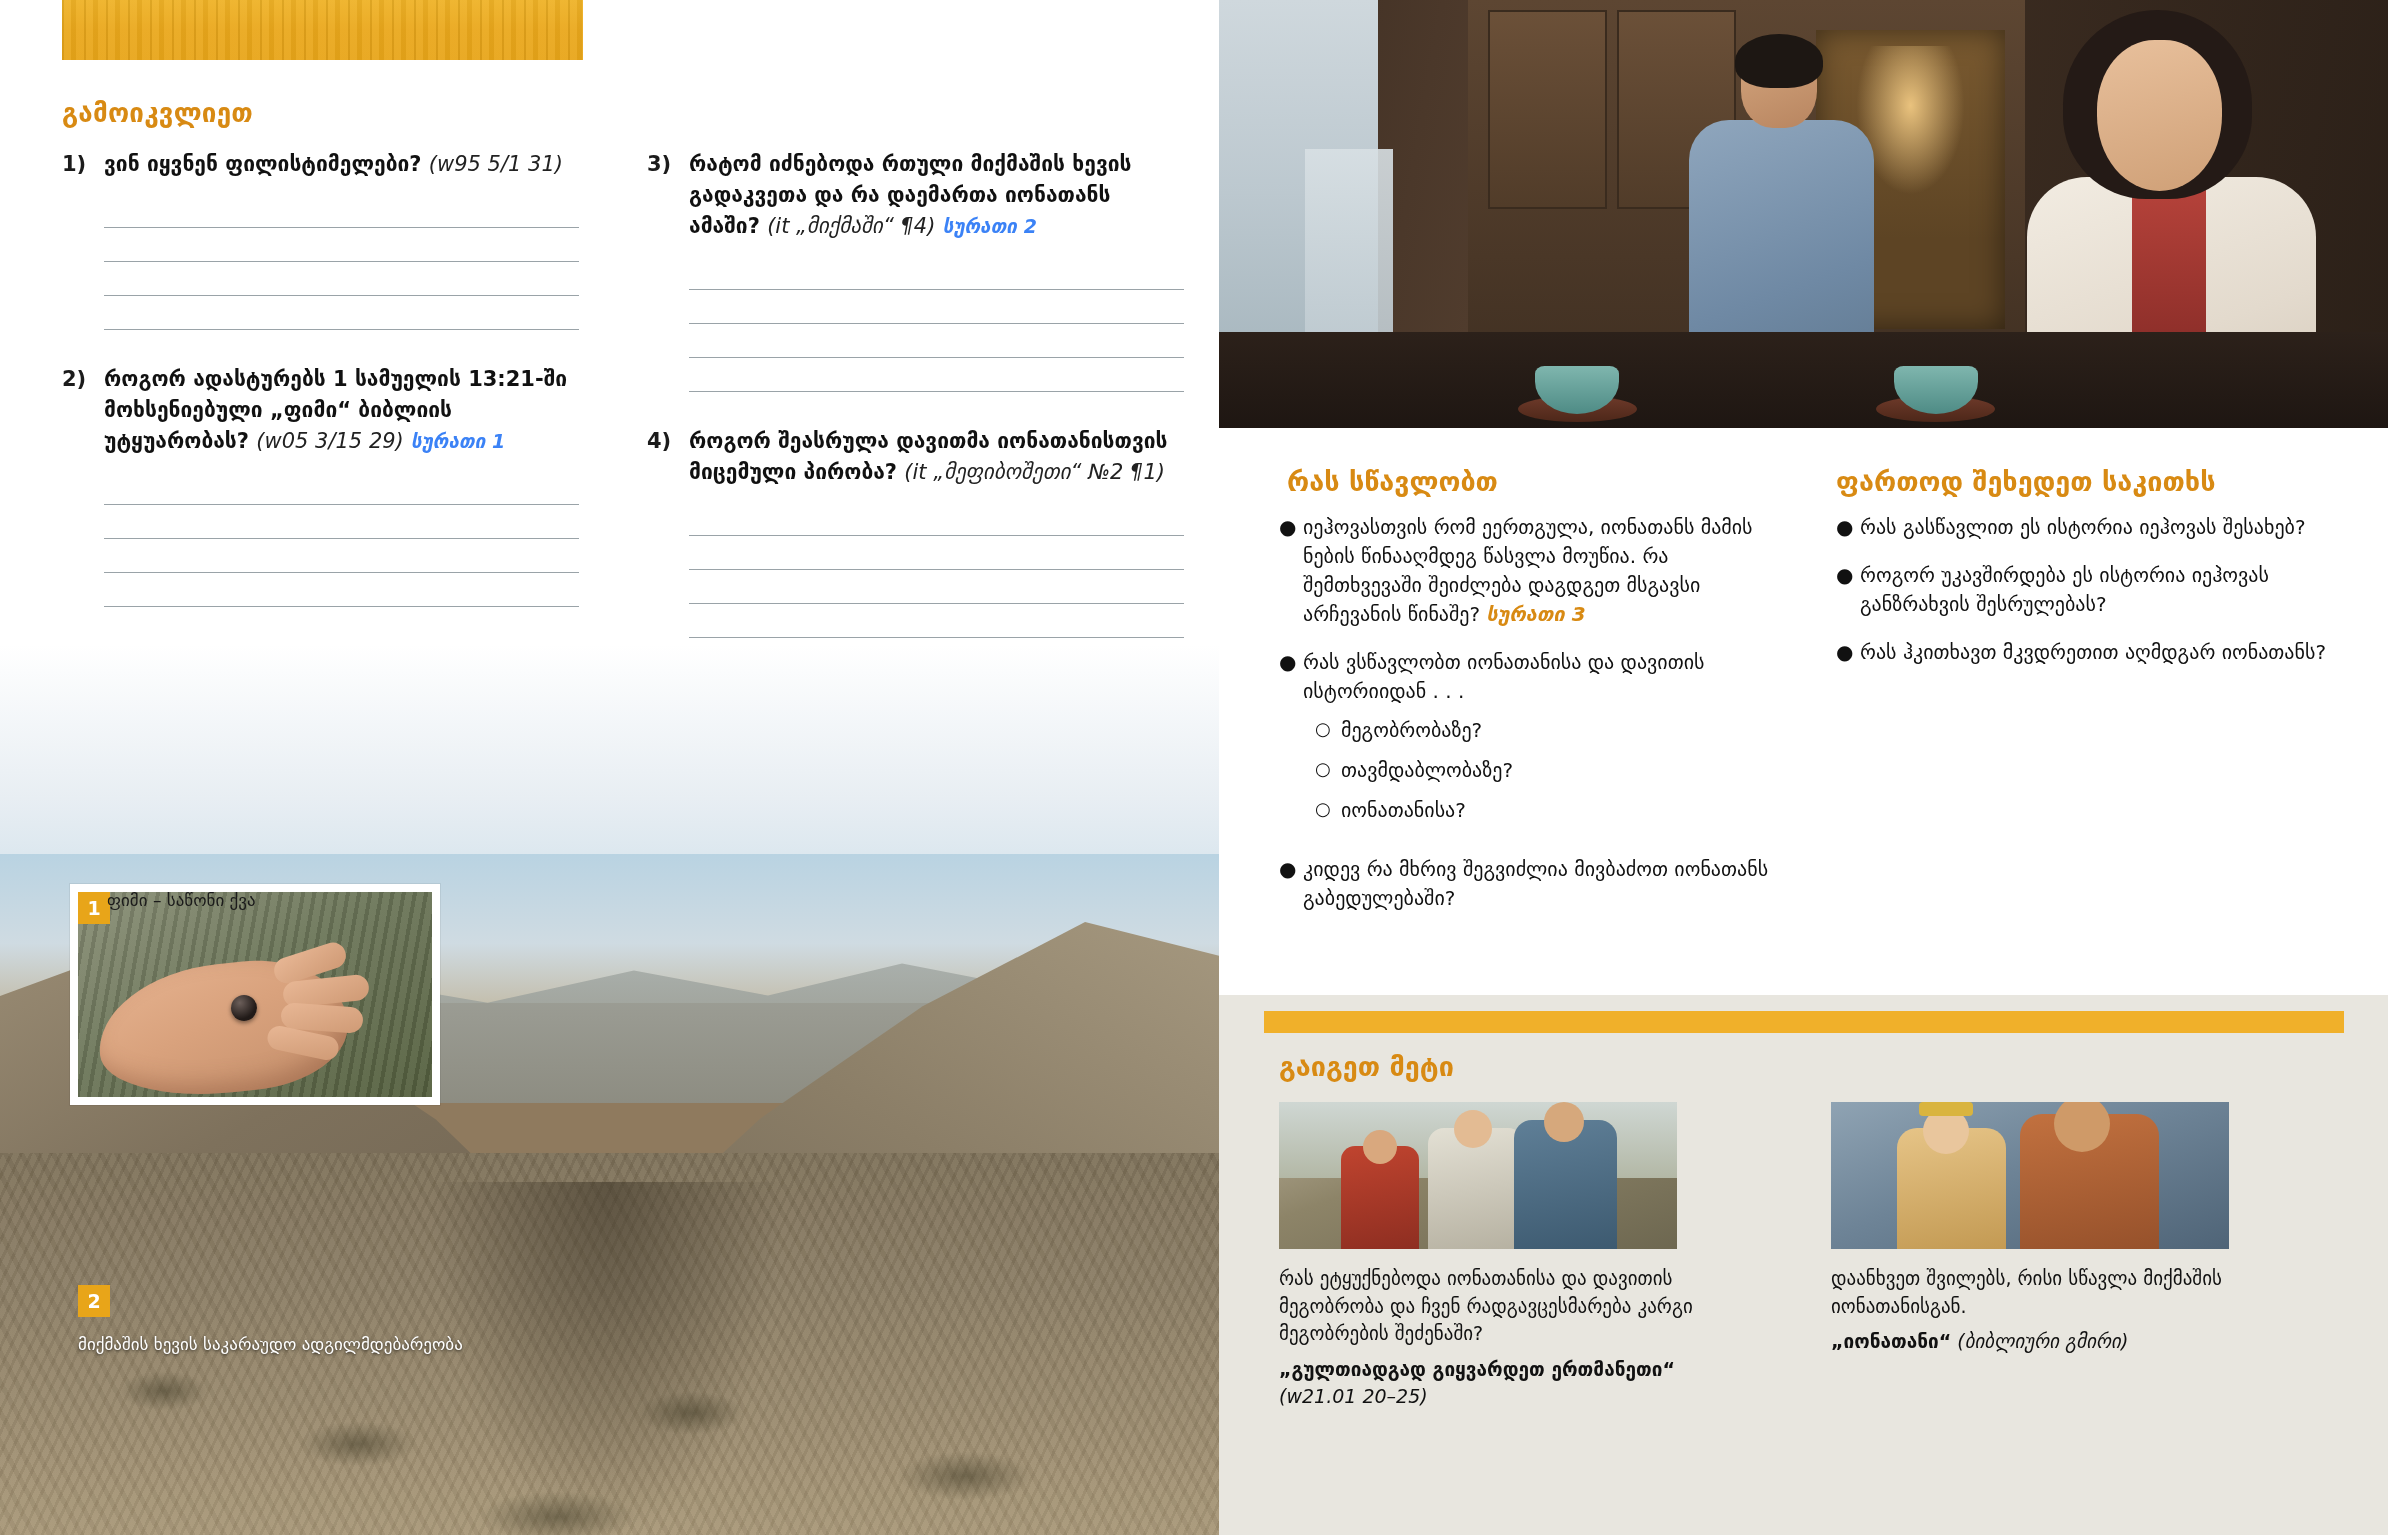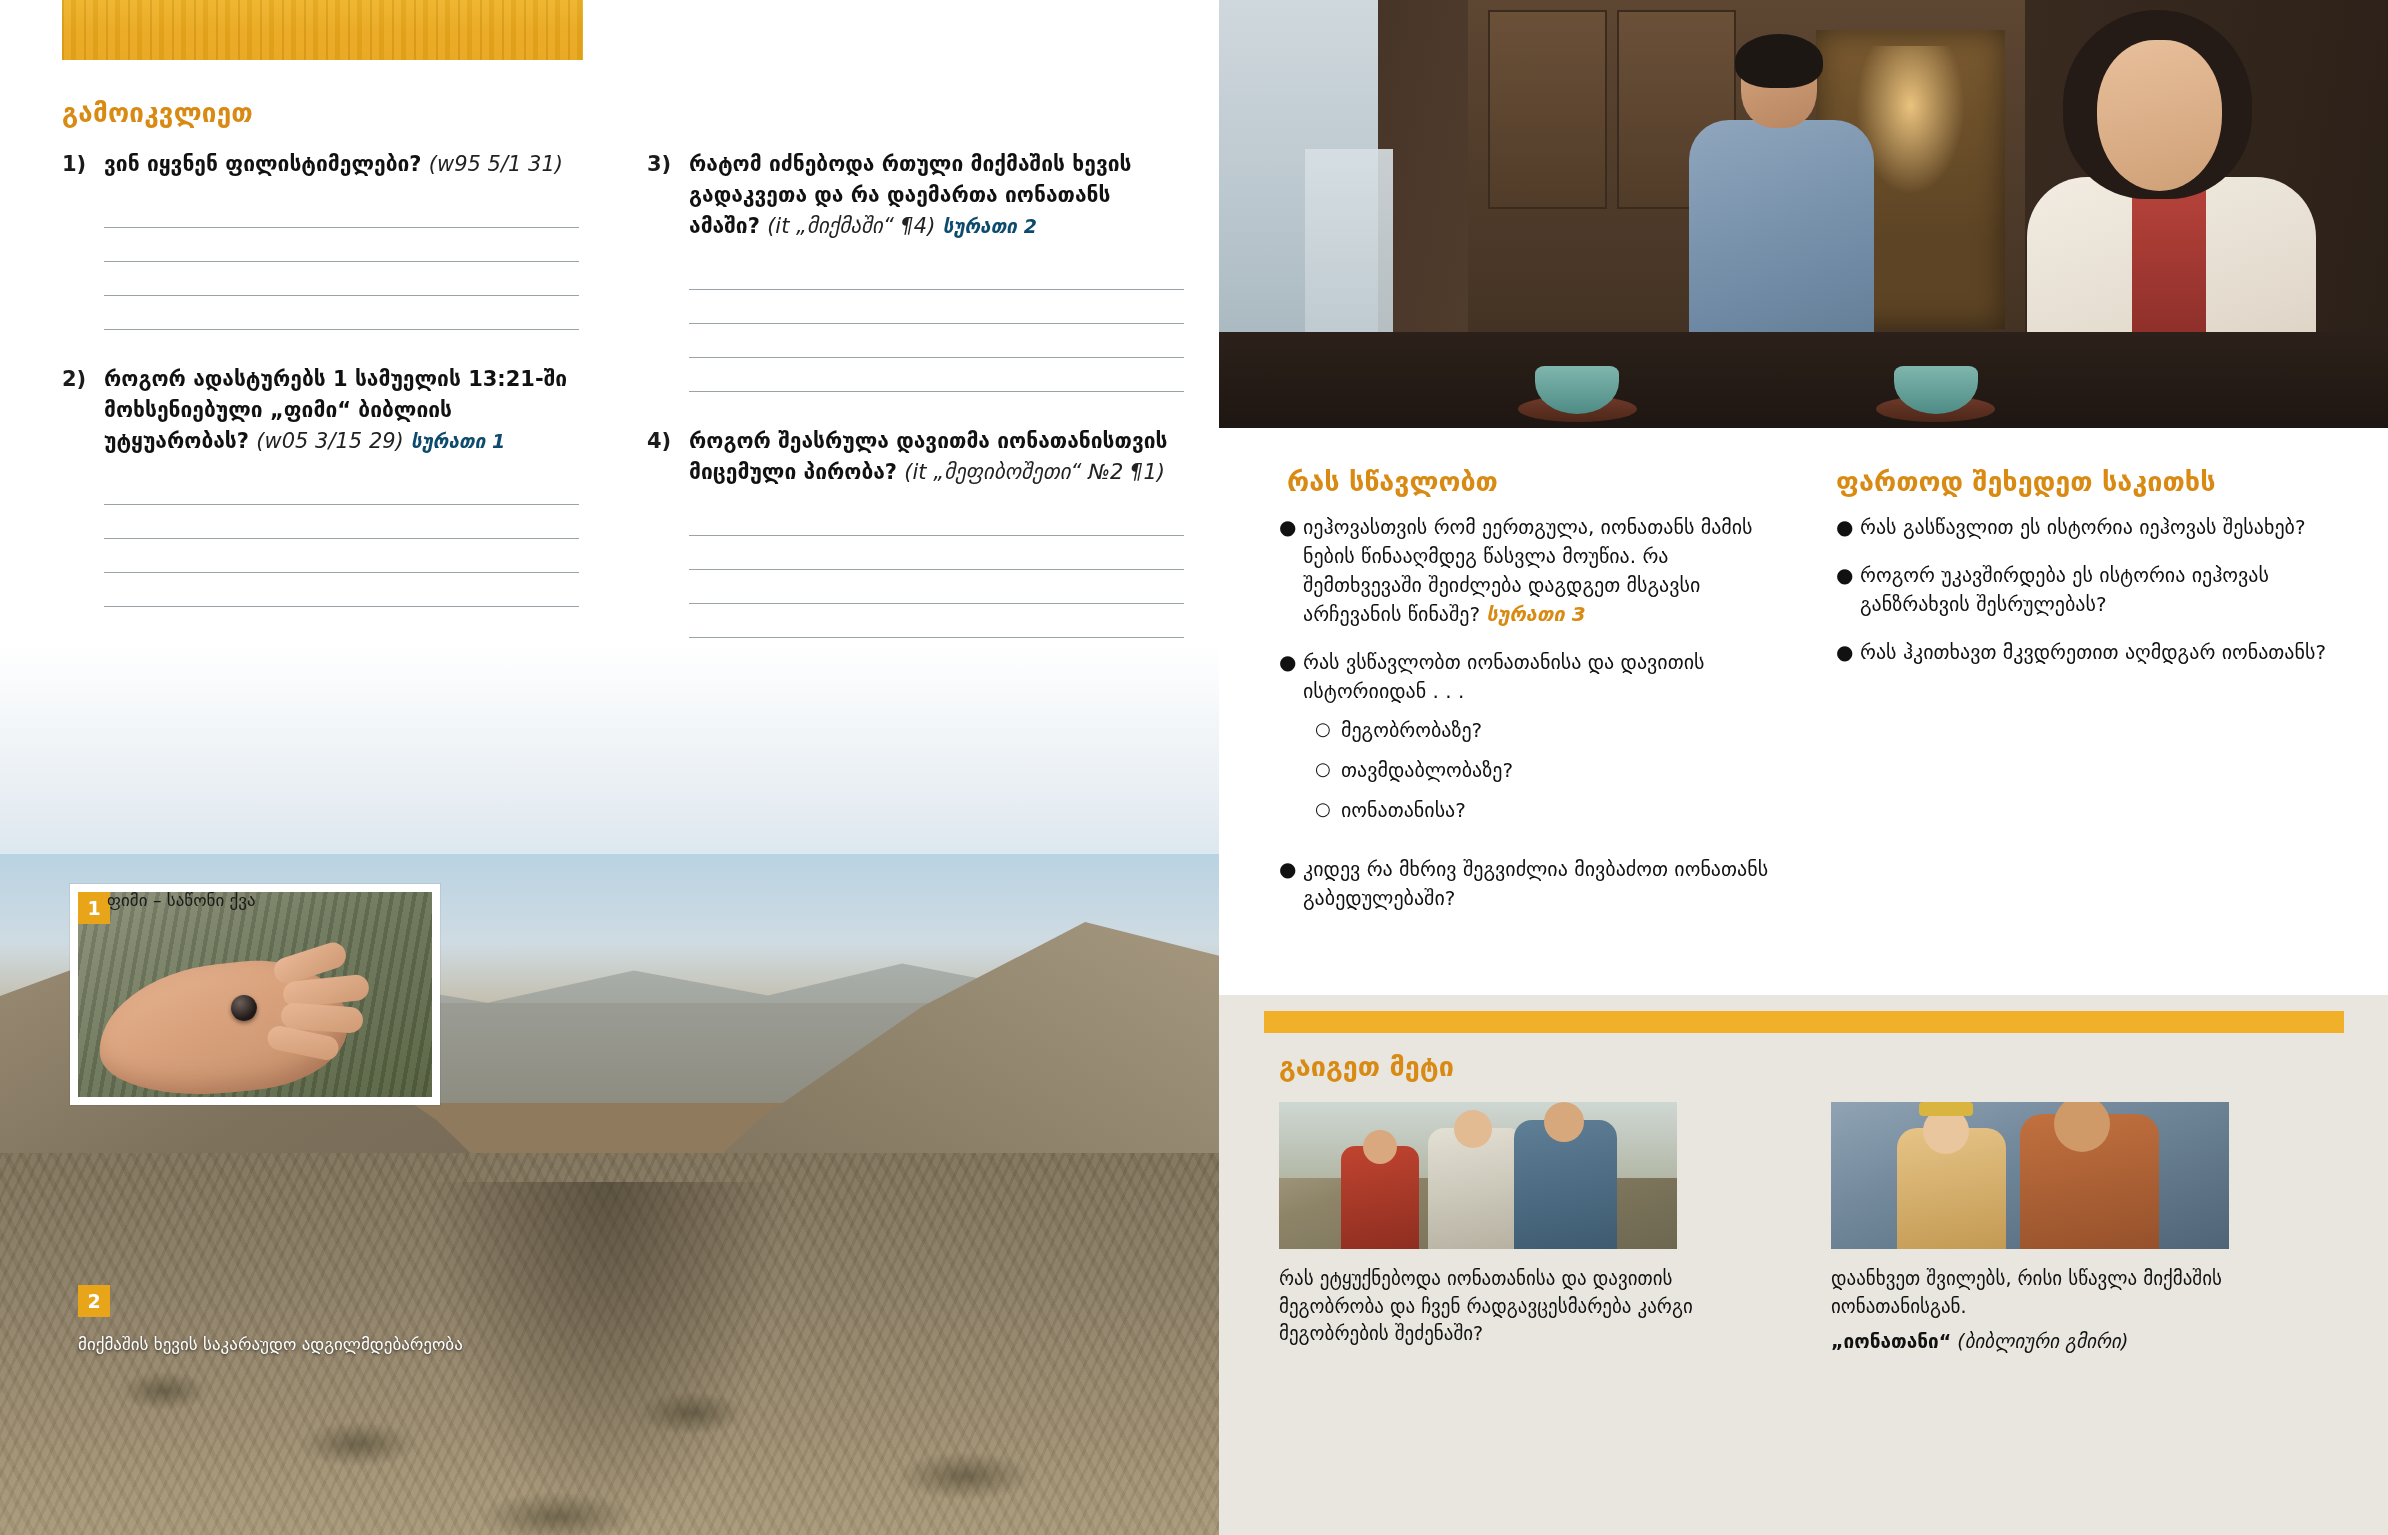--- a/index.html
+++ b/index.html
@@ -67,21 +67,21 @@
   .qtext {
     font-size: 21px;
     line-height: 1.48;
     color: #111;
     font-weight: bold;
   }
   .qtext .src { font-weight: normal; font-style: italic; color: #222; }
   .pic-ref {
     font-weight: bold;
     font-style: italic;
-    color: #0c4a6e;
+    color: #3b82f6;
     font-size: 19px;
     white-space: nowrap;
   }
   .lines { margin-top: 14px; margin-left: 42px; }
   .lines .ln {
     border-bottom: 1.5px solid #9aa3a8;
     height: 34px;
   }
   #qcol-right .lines { margin-left: 42px; }
 
@@ -591,20 +591,24 @@
       <div class="lm-thumb t1">
         <div class="sky"></div>
         <div class="f1"></div>
         <div class="h1"></div>
         <div class="f2"></div>
         <div class="h2"></div>
         <div class="f3"></div>
         <div class="h3"></div>
       </div>
       <div class="lm-text">რას ეტყუქნებოდა იონათანისა და დავითის მეგობრობა და ჩვენ რადგავცესმარება კარგი მეგობრების შეძენაში?</div>
+      <div class="lm-ref">
+        <b>„გულთიადგად გიყვარდეთ ერთმანეთი“</b><br>
+        <i>(w21.01 20–25)</i>
+      </div>
     </div>
 
     <div class="lm-item" id="lm-2">
       <div class="lm-thumb t2">
         <div class="p1"></div>
         <div class="hh1"></div>
         <div class="crown"></div>
         <div class="p2"></div>
         <div class="hh2"></div>
       </div>

